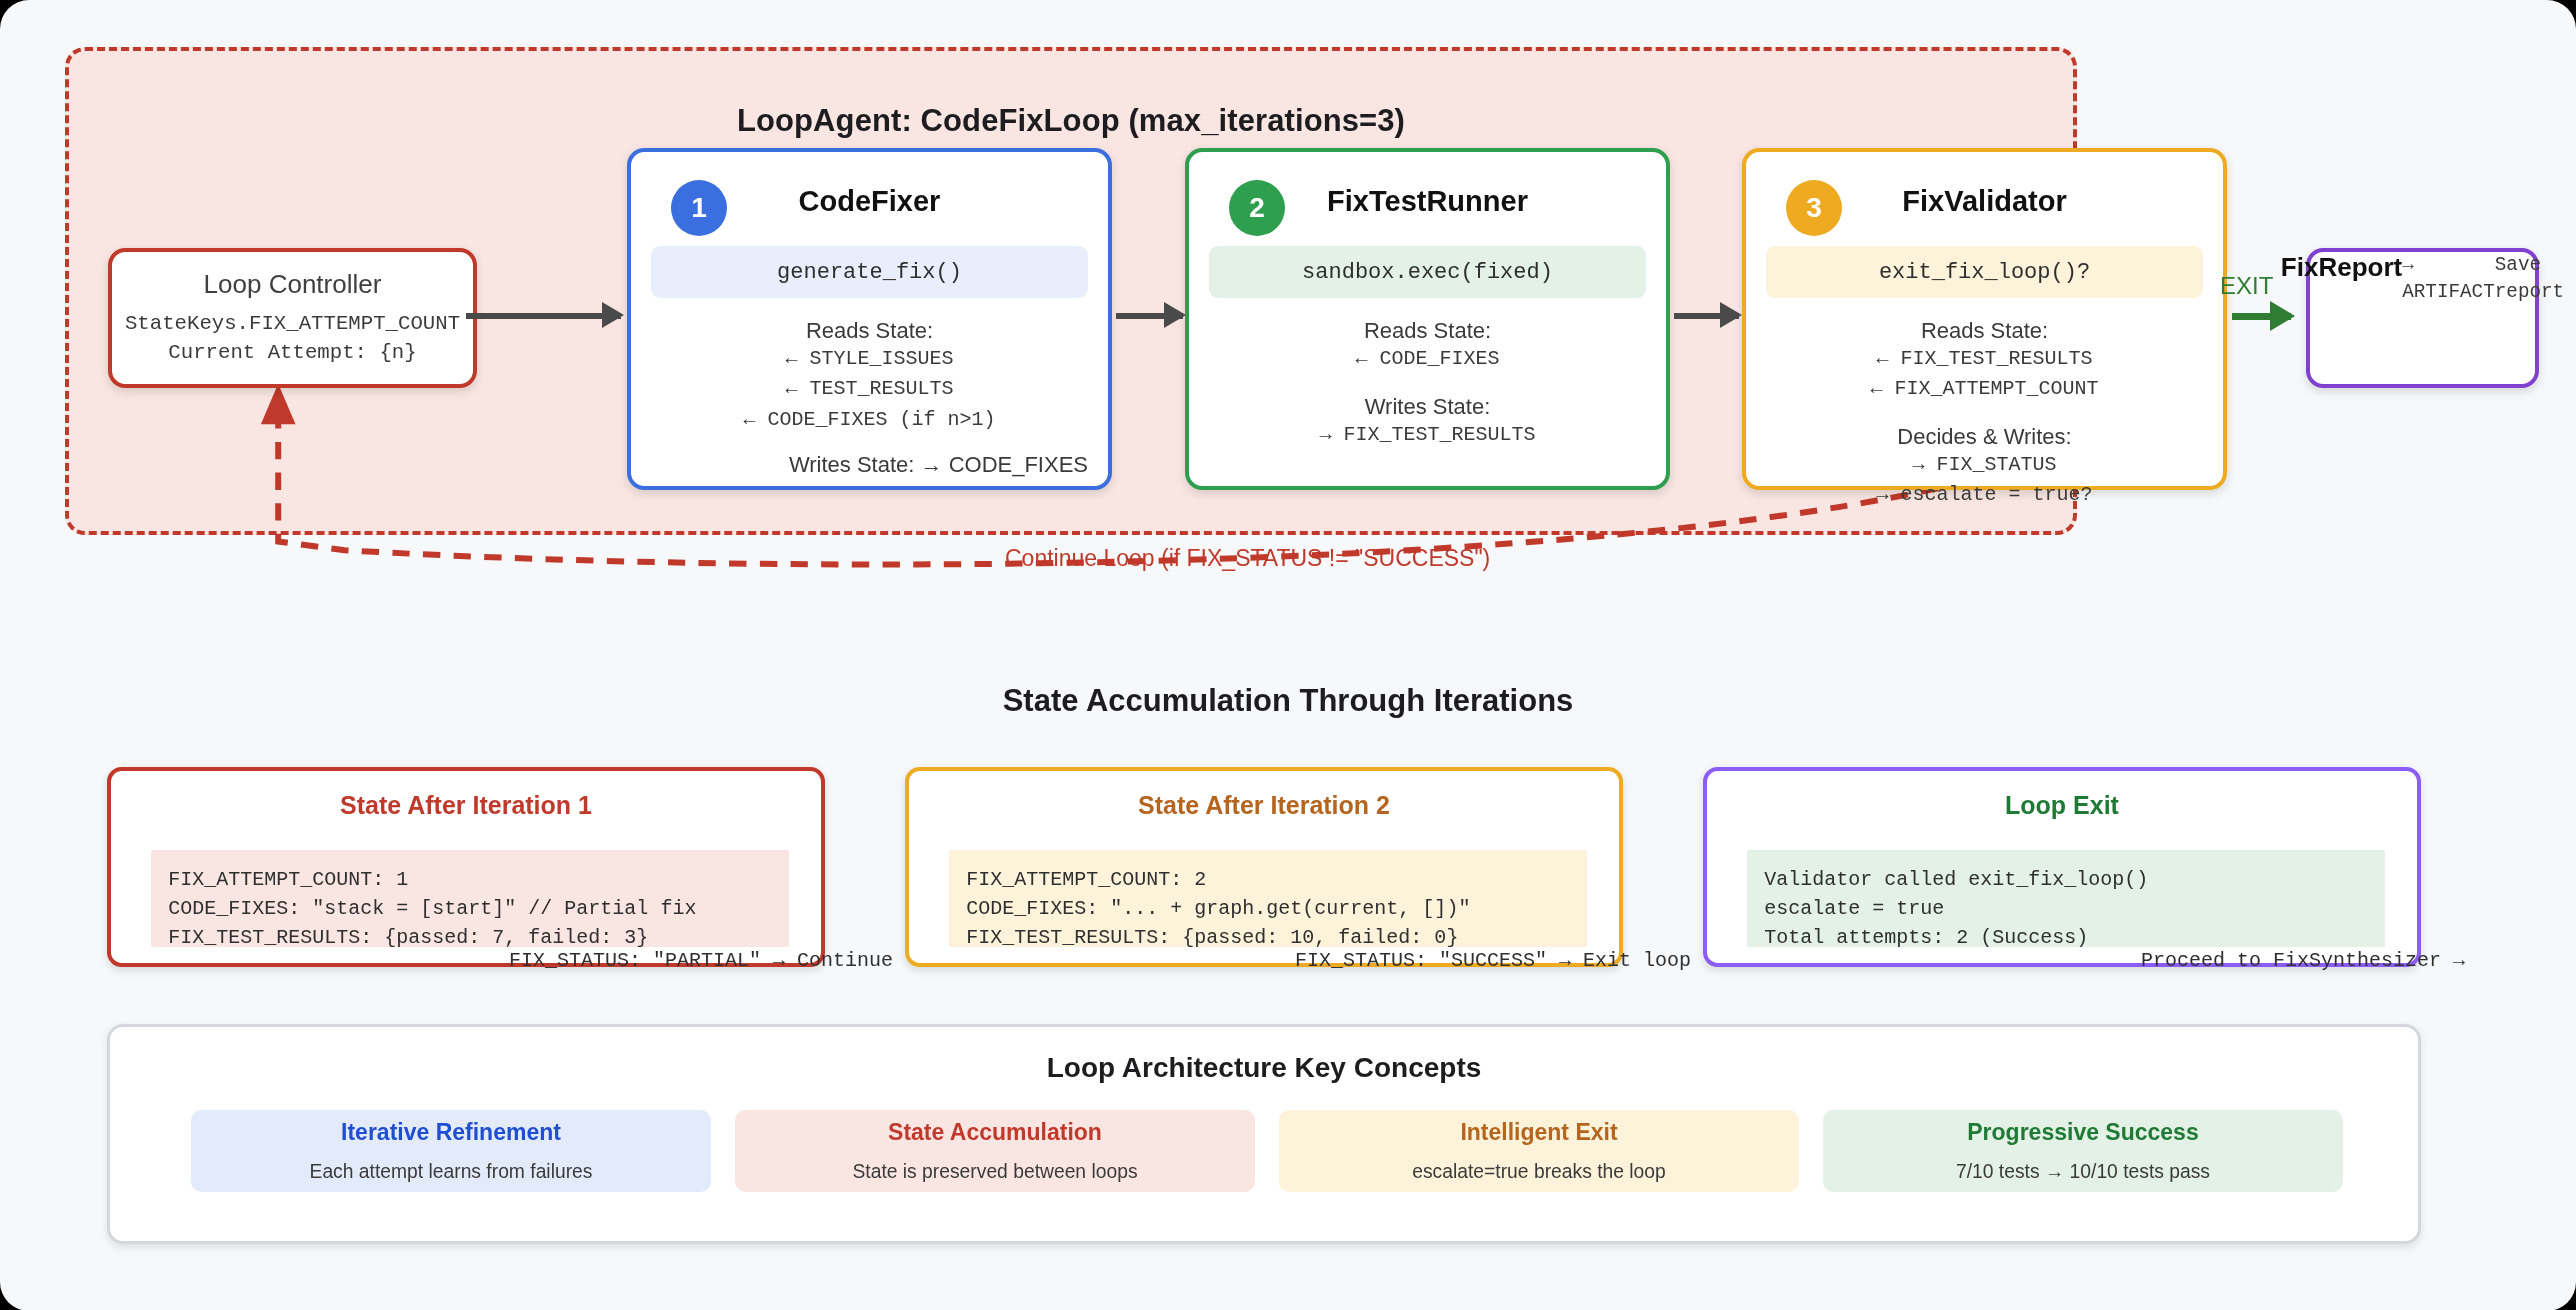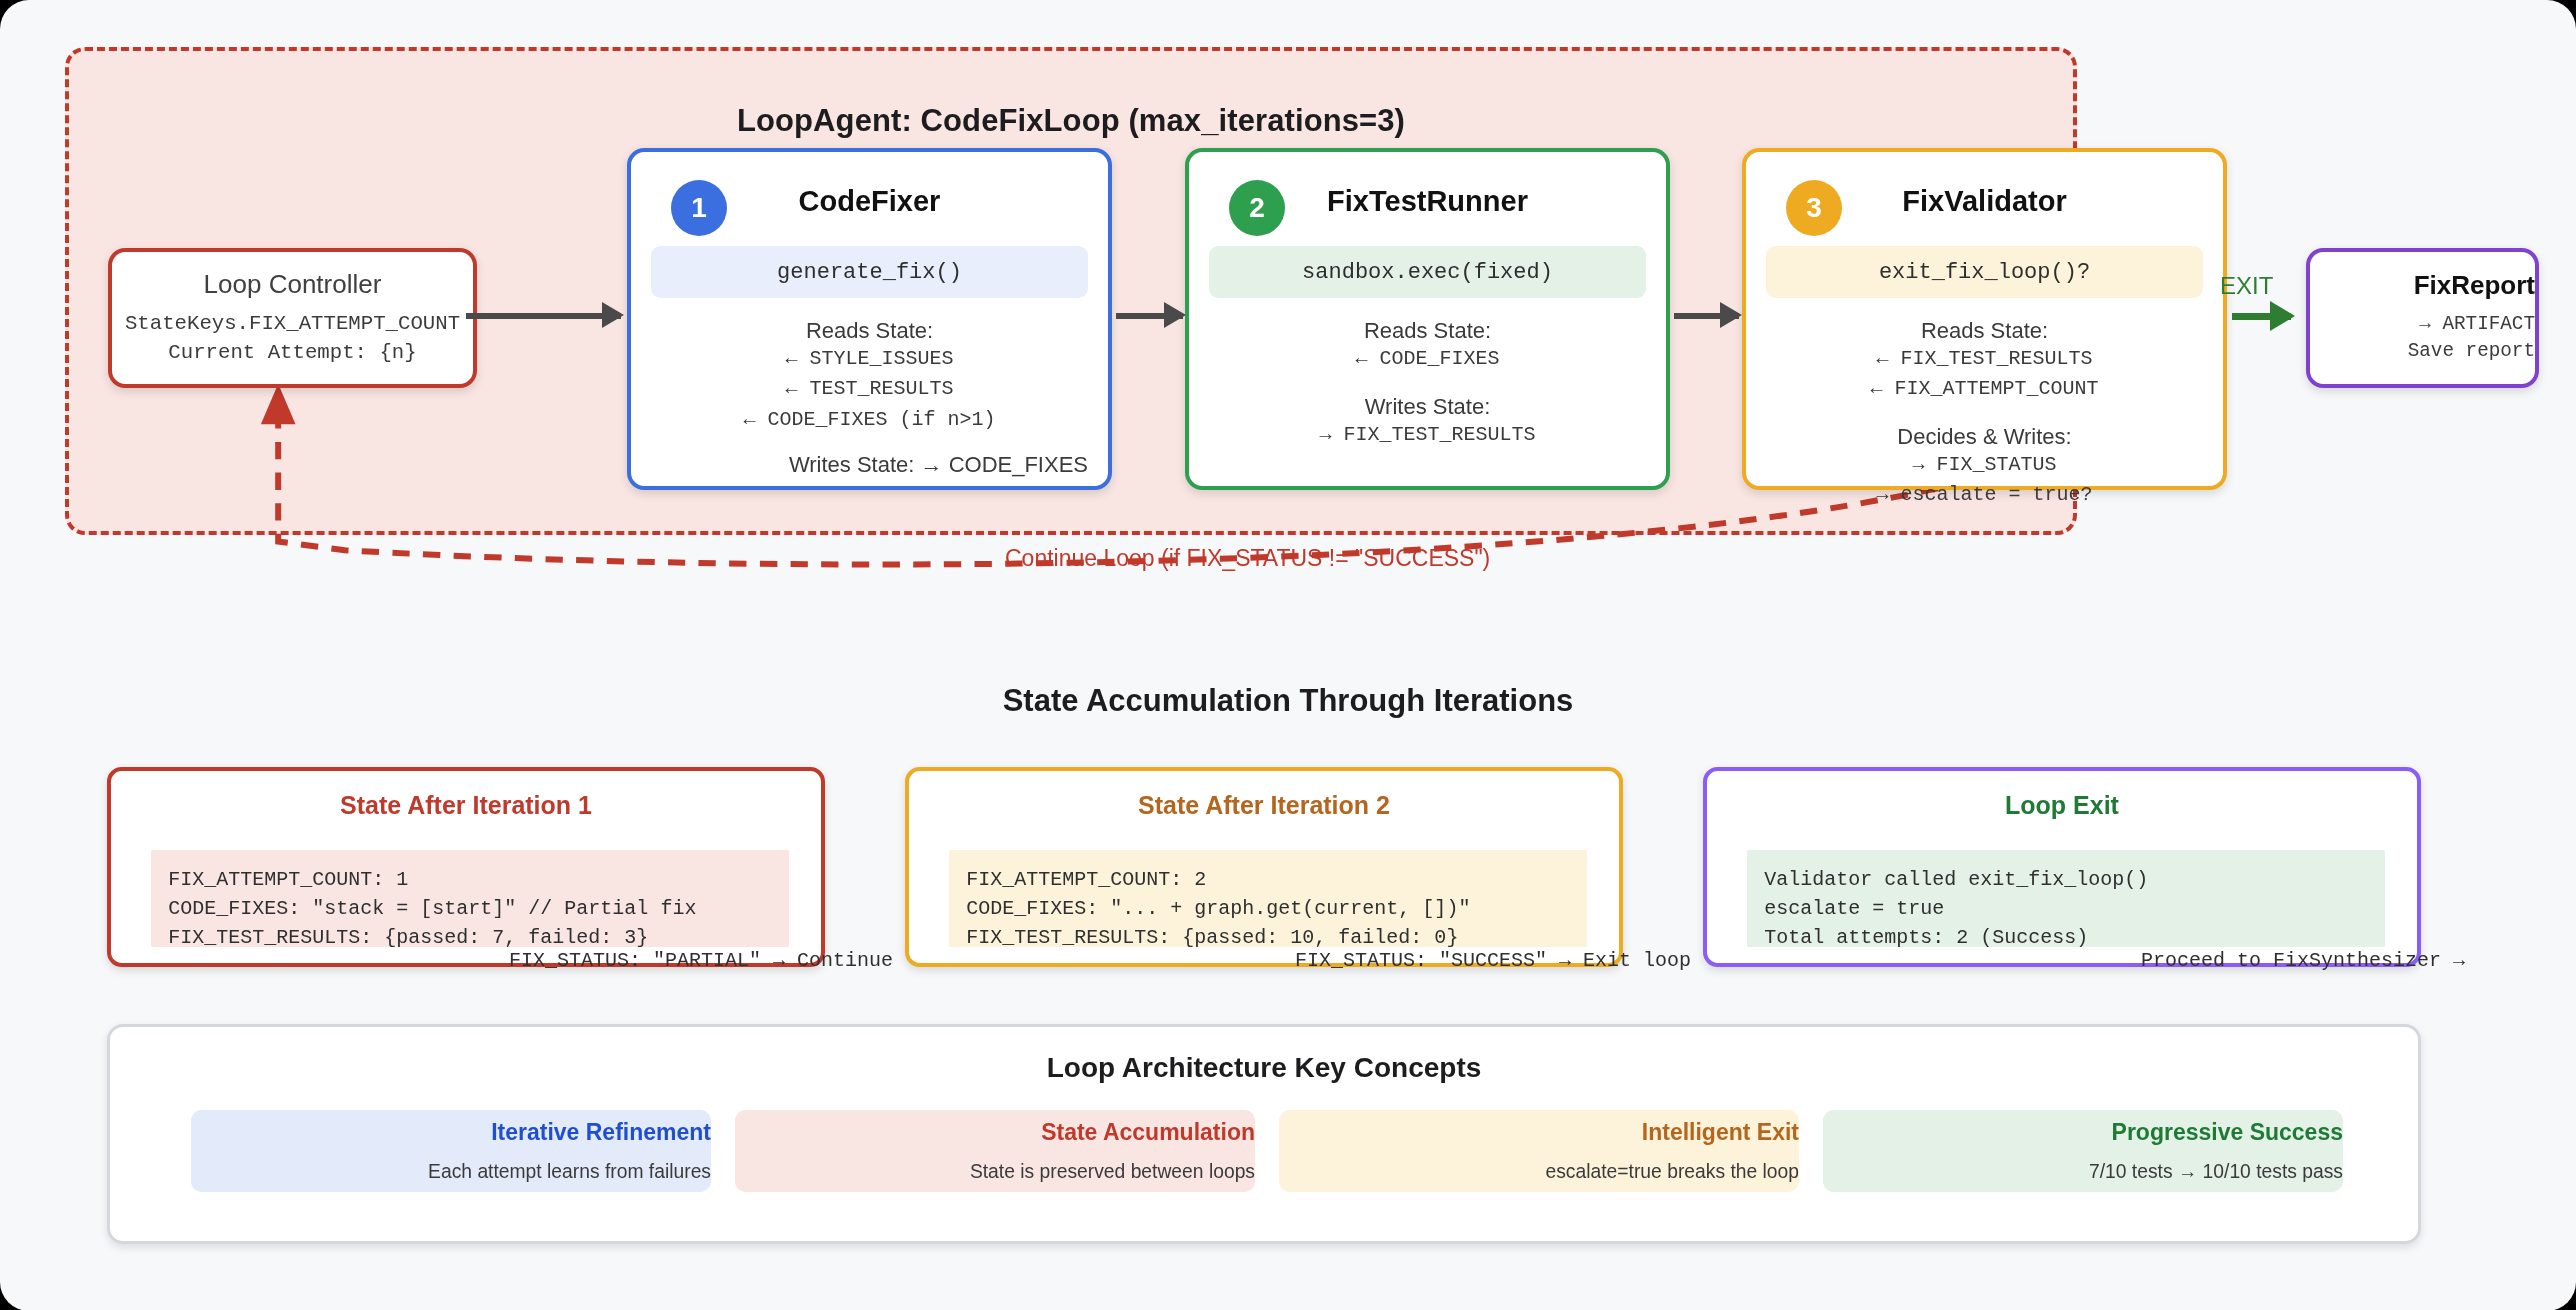--- a/index.html
+++ b/index.html
@@ -85,21 +85,21 @@
   }
   .mono.tight{line-height:1.5;}
   .writes-inline{
     text-align:right;font-size:22px;color:#3a3a3a;margin-top:17.3px;
   }
 
   
   .report{
     left:2306px;top:248px;width:233px;height:140px;
     border:4px solid #8040d0;
-    display:flex;flex-direction:column;align-items:flex-end;justify-content:center;
+    display:flex;flex-direction:row;align-items:flex-start;justify-content:center;
   }
   .report-title{font-size:26px;font-weight:bold;color:#111;margin-bottom:9.3px;}
   .report-line{font-family:"Liberation Mono",monospace;font-size:19.3px;color:#3b3b3b;line-height:1.42;}
 
   
   .arrow{position:absolute;height:6px;background:#4a4a4a;}
   .arrow:after{
     content:"";position:absolute;right:-2.7px;top:-10.7px;
     border-left:22.6px solid #4a4a4a;
     border-top:13.3px solid transparent;
@@ -176,21 +176,21 @@
   }
   .concepts-title{
     text-align:center;font-size:28px;font-weight:bold;color:#1d1d1f;margin-top:25px;
   }
   .concept-row{
     position:absolute;left:81px;top:83px;width:2152px;
     display:flex;justify-content:space-between;
   }
   .concept{
     width:520px;height:82px;border-radius:10.7px;
-    display:flex;flex-direction:column;align-items:flex-end;justify-content:center;
+    display:flex;flex-direction:column;align-items:center;justify-content:center;
     box-sizing:border-box;padding-top:0;
   }
   .c1{background:#e3ebfb;}
   .c2{background:#f9e6e2;}
   .c3{background:#fcf3da;}
   .c4{background:#e3f1e6;}
   .concept-h{font-size:23px;font-weight:bold;margin-bottom:14.7px;}
   .c1 .concept-h{color:#1f4fd0;}
   .c2 .concept-h{color:#c0392b;}
   .c3 .concept-h{color:#b5651d;}

